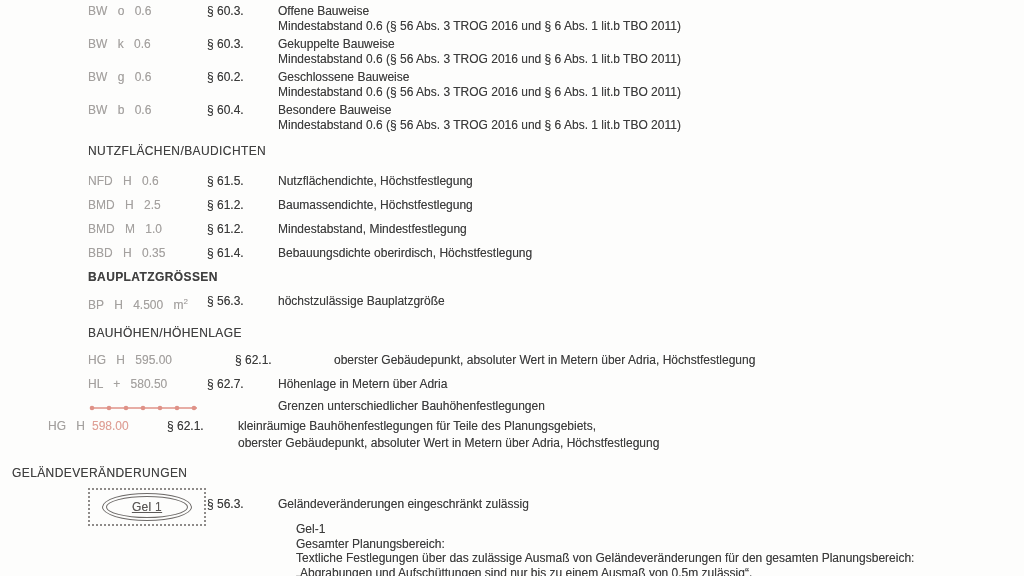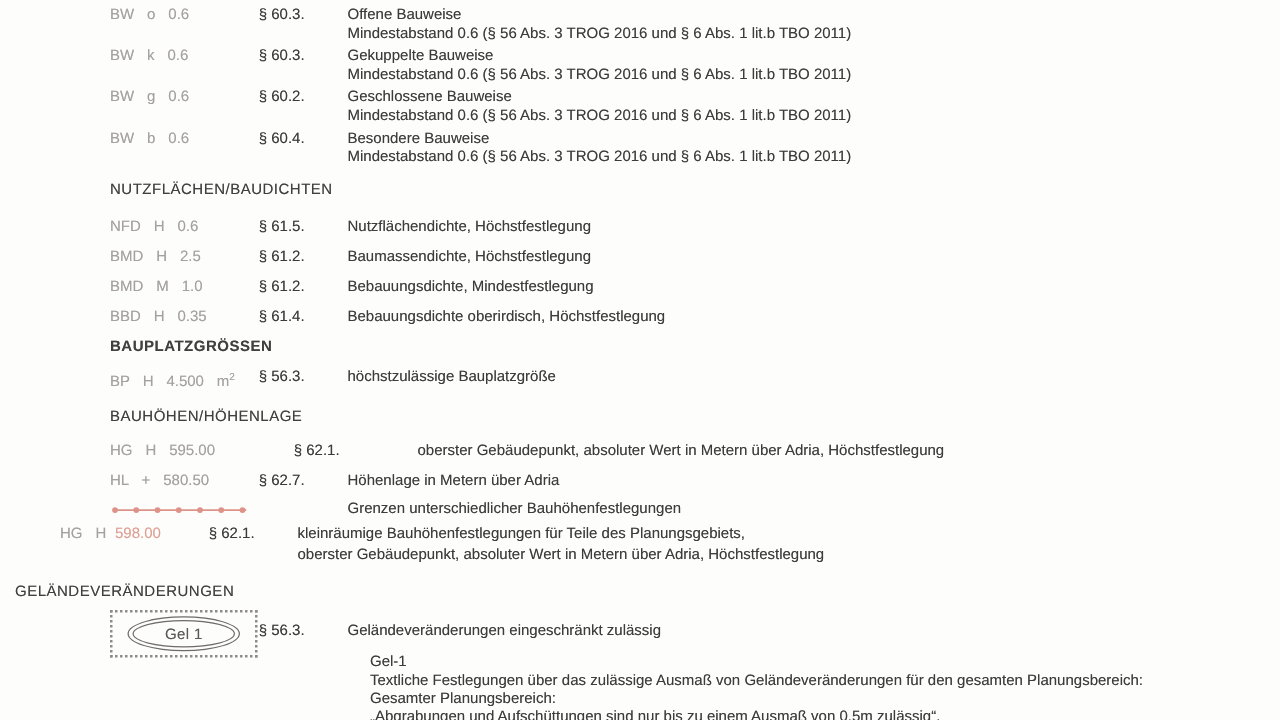--- a/index.html
+++ b/index.html
@@ -51,21 +51,21 @@
     border:2px dotted #8e8b89;
     display:flex;align-items:center;justify-content:center;
   }
   .gel-ellipse-outer{
     width:88px;height:26px;border:1px solid #6e6b69;border-radius:50%;
     display:flex;align-items:center;justify-content:center;
   }
   .gel-ellipse-inner{
     width:80px;height:20px;border:1px solid #6e6b69;border-radius:50%;
     display:flex;align-items:center;justify-content:center;
-    color:#5b5856;letter-spacing:0.3px;
+    color:#5b5856;letter-spacing:0.3px;text-decoration:underline;
   }
   .gel-row .ref,.gel-row .desc{padding-top:9px;}
   .notes{
     margin-left:296px;margin-top:-4px;
     color:#3c3c3c;line-height:14.5px;
   }
   .boundary-svg{display:block;margin-top:4px;}
 </style>
 </head>
 <body>
@@ -115,21 +115,21 @@
       <span class="desc">Nutzflächendichte, Höchstfestlegung</span>
     </div>
     <div class="row">
       <span class="code">BMD H 2.5</span>
       <span class="ref">§ 61.2.</span>
       <span class="desc">Baumassendichte, Höchstfestlegung</span>
     </div>
     <div class="row">
       <span class="code">BMD M 1.0</span>
       <span class="ref">§ 61.2.</span>
-      <span class="desc">Bebauungsdichte, Mindestfestlegung</span>
+      <span class="desc">Mindestabstand, Mindestfestlegung</span>
     </div>
     <div class="row">
       <span class="code">BBD H 0.35</span>
       <span class="ref">§ 61.4.</span>
       <span class="desc">Bebauungsdichte oberirdisch, Höchstfestlegung</span>
     </div>
   </div>
 
   <div class="heading h-bauplatz">BAUPLATZGRÖSSEN</div>
   <div class="row">
@@ -182,18 +182,18 @@
           <span class="gel-ellipse-inner">Gel 1</span>
         </span>
       </span>
     </span>
     <span class="ref">§ 56.3.</span>
     <span class="desc">Geländeveränderungen eingeschränkt zulässig</span>
   </div>
 
   <div class="notes">
     <div>Gel-1</div>
+    <div>Gesamter Planungsbereich:</div>
     <div>Textliche Festlegungen über das zulässige Ausmaß von Geländeveränderungen für den gesamten Planungsbereich:</div>
-    <div>Gesamter Planungsbereich:</div>
     <div>„Abgrabungen und Aufschüttungen sind nur bis zu einem Ausmaß von 0,5m zulässig“.</div>
   </div>
 
 </div>
 
 </body></html>

